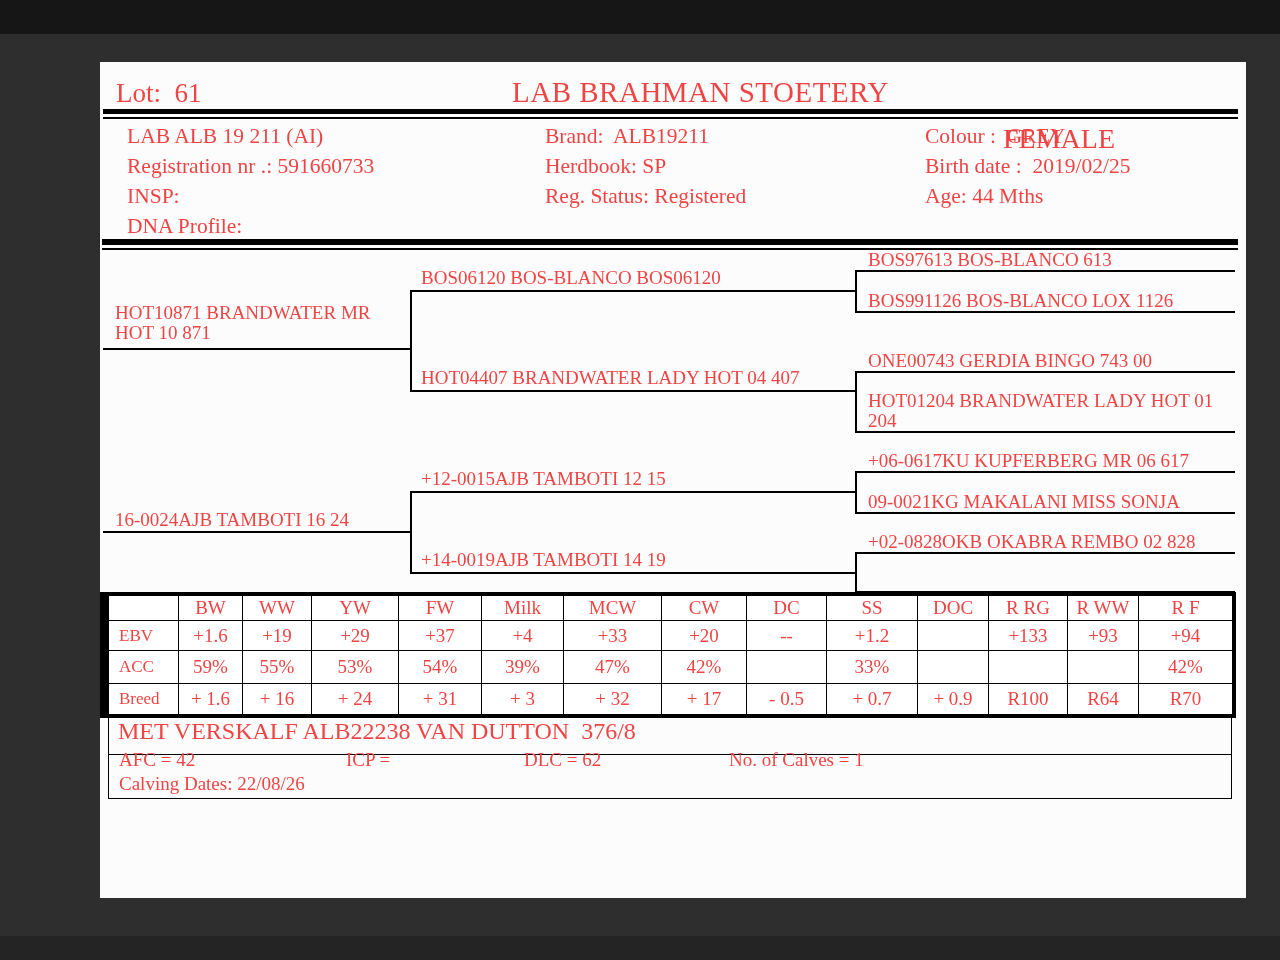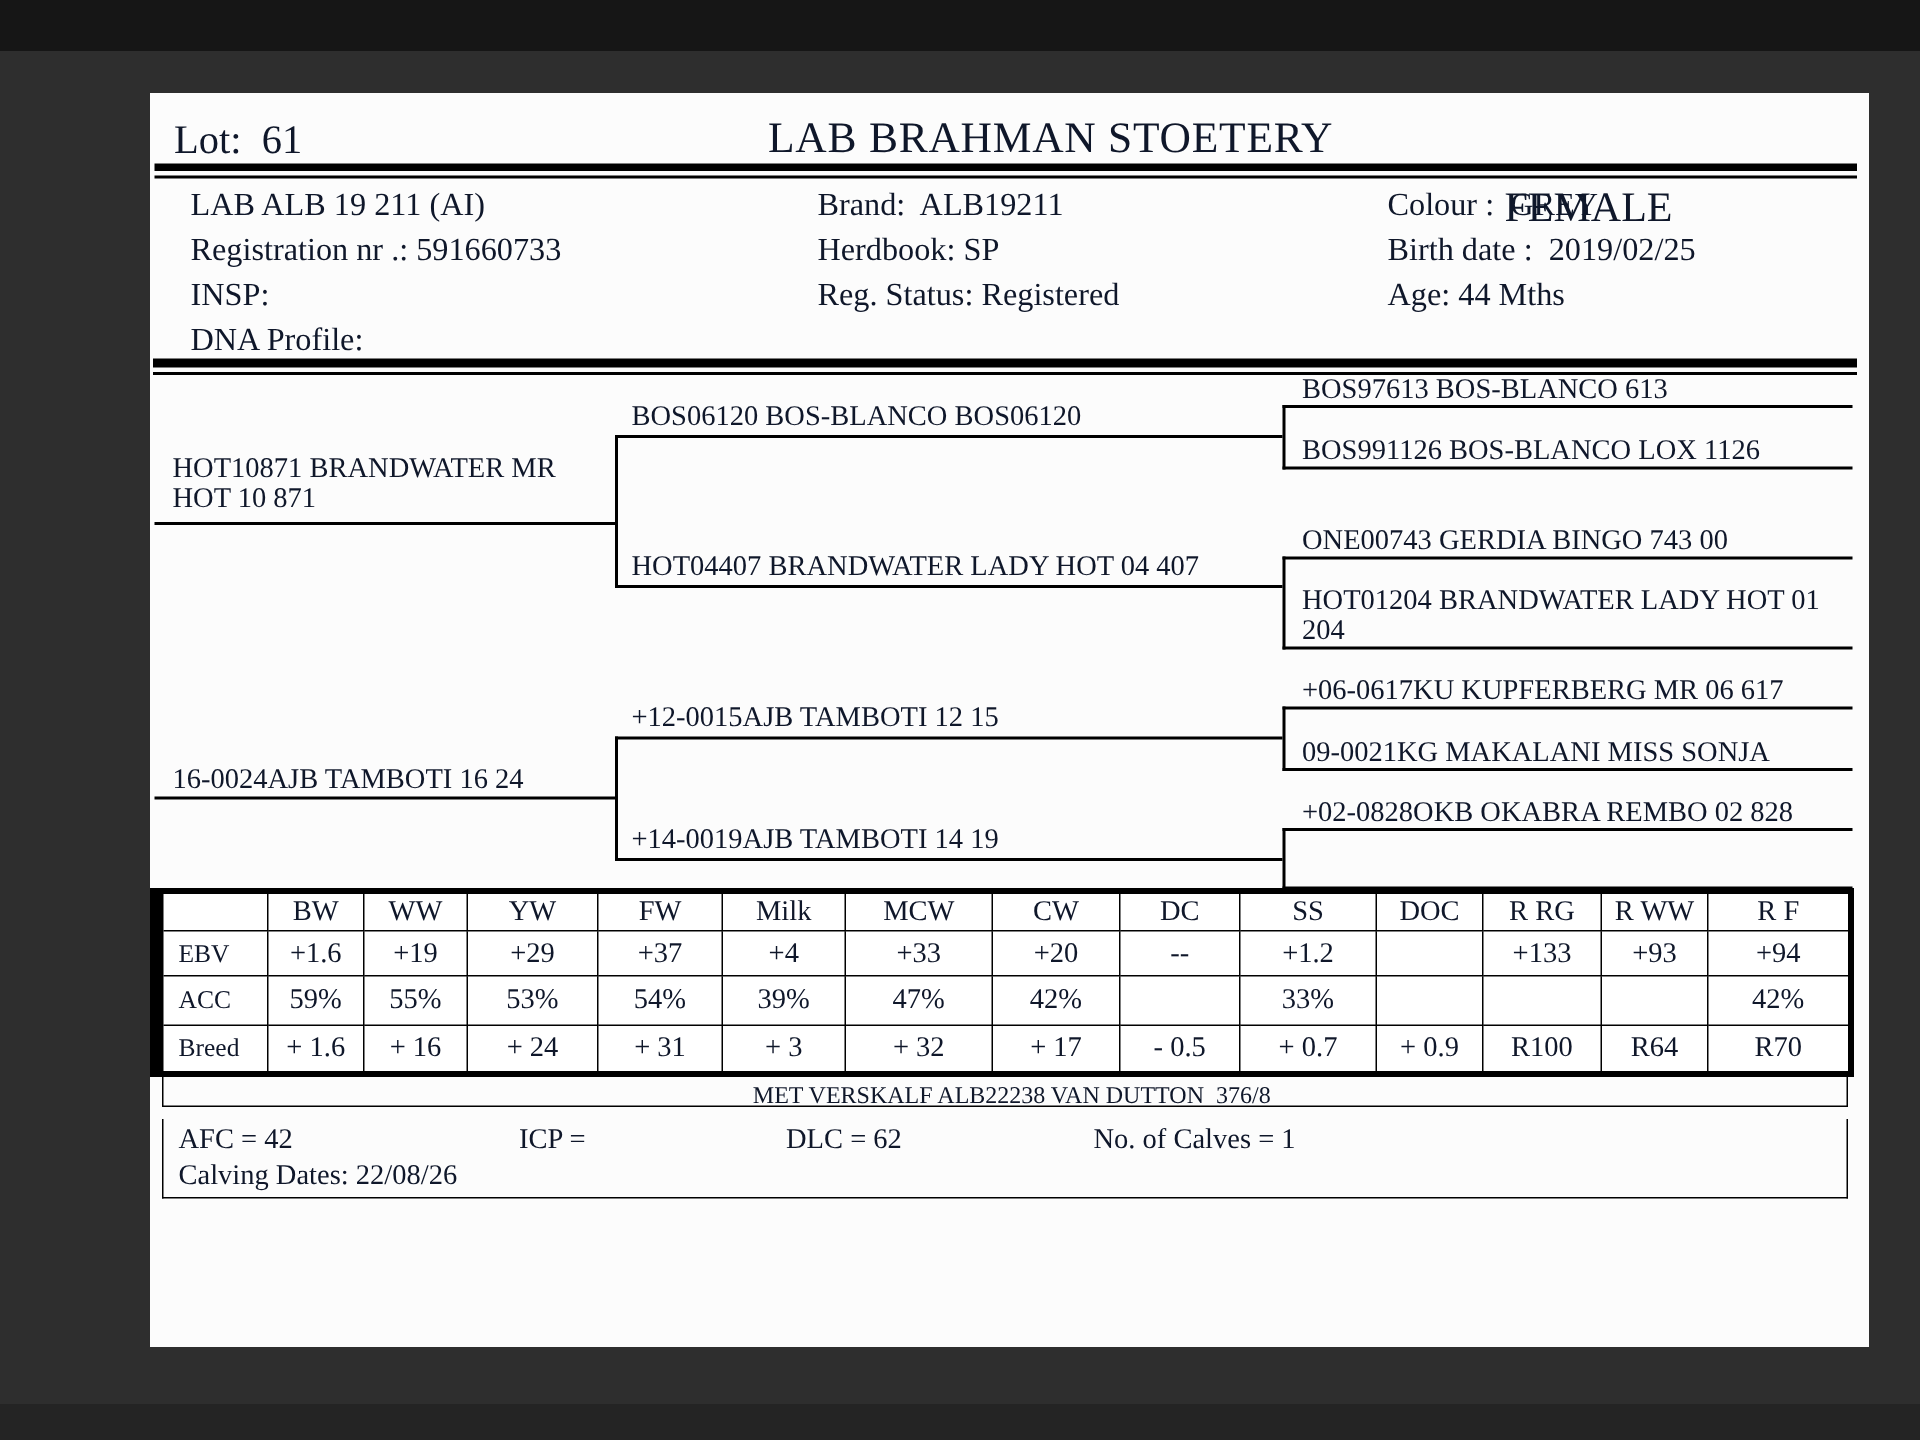--- a/index.html
+++ b/index.html
@@ -1,21 +1,21 @@
 <!DOCTYPE html>
 <html><head>
 <meta charset="utf-8">
 <style>
   * { margin:0; padding:0; box-sizing:border-box; }
   html,body { width:1280px; height:960px; }
   body { background:#2e2e2e; font-family:"Liberation Serif", serif; }
   .screen { position:relative; width:1280px; height:960px; background:#2e2e2e; overflow:hidden; }
   .top-strip { position:absolute; top:0; left:0; width:1280px; height:34px; background:#161616; }
   .bottom-strip { position:absolute; bottom:0; left:0; width:1280px; height:24px; background:#242424; }
-  .page { position:absolute; left:100px; top:62px; width:1146px; height:836px; background:#fcfcfc; color:#0f172a; }
+  .page { position:absolute; left:100px; top:62px; width:1146px; height:836px; background:#fcfcfc; color:#ef4444; }
   .t { white-space:pre-wrap; }
 
   
   .hdr-lot   { position:absolute; left:16px;  top:16px; font-size:27px; }
   .hdr-title { position:absolute; left:412px; top:14px; font-size:29px; letter-spacing:0.5px; }
   .hdr-sex   { position:absolute; left:903px; top:15px; font-size:28px;margin-top:46px; }
   .rule1 { position:absolute; left:3px; top:47px; width:1135px; height:10px; border-top:5px solid #000; border-bottom:2px solid #000; }
   .rule2 { position:absolute; left:2px; top:177px; width:1136px; height:11px; border-top:6px solid #000; border-bottom:2px solid #000; }
 
   
@@ -37,23 +37,23 @@
           display:flex; align-items:center; justify-content:center; text-align:center; }
   .cell.lastcol { border-right:none; }
   .cell.lastrow { border-bottom:none; }
   .cell.hdr { height:25px; }
   .cell.r1  { height:30px; }
   .cell.r2  { height:33px; }
   .cell.r3  { height:30px; }
   .cell.lbl { justify-content:flex-start; padding-left:10px; font-size:17px; }
 
   
-  .calf-box  { position:absolute; left:8px; top:656px; width:1124px; height:20px;
+  .calf-box  { position:absolute; left:8px; top:656px; width:1124px; height:37px;
                border-left:1px solid #000; border-right:1px solid #000; border-bottom:1px solid #000;
-               font-size:16px; line-height:26px; padding-left:9px;text-align:center; }
+               font-size:24px; line-height:26px; padding-left:9px; }
   .stats-box { position:absolute; left:8px; top:684px; width:1124px; height:53px;
                border-left:1px solid #000; border-right:1px solid #000; border-bottom:1px solid #000;
                font-size:19px; }
   .stat { position:absolute; top:3px; }
   .stat-afc { left:10px; } .stat-icp { left:237px; } .stat-dlc { left:399px;margin-left:16px; } .stat-calves { left:620px; }
   .stat-calving { position:absolute; left:10px; top:27px; }
 </style>
 </head>
 <body>
 

